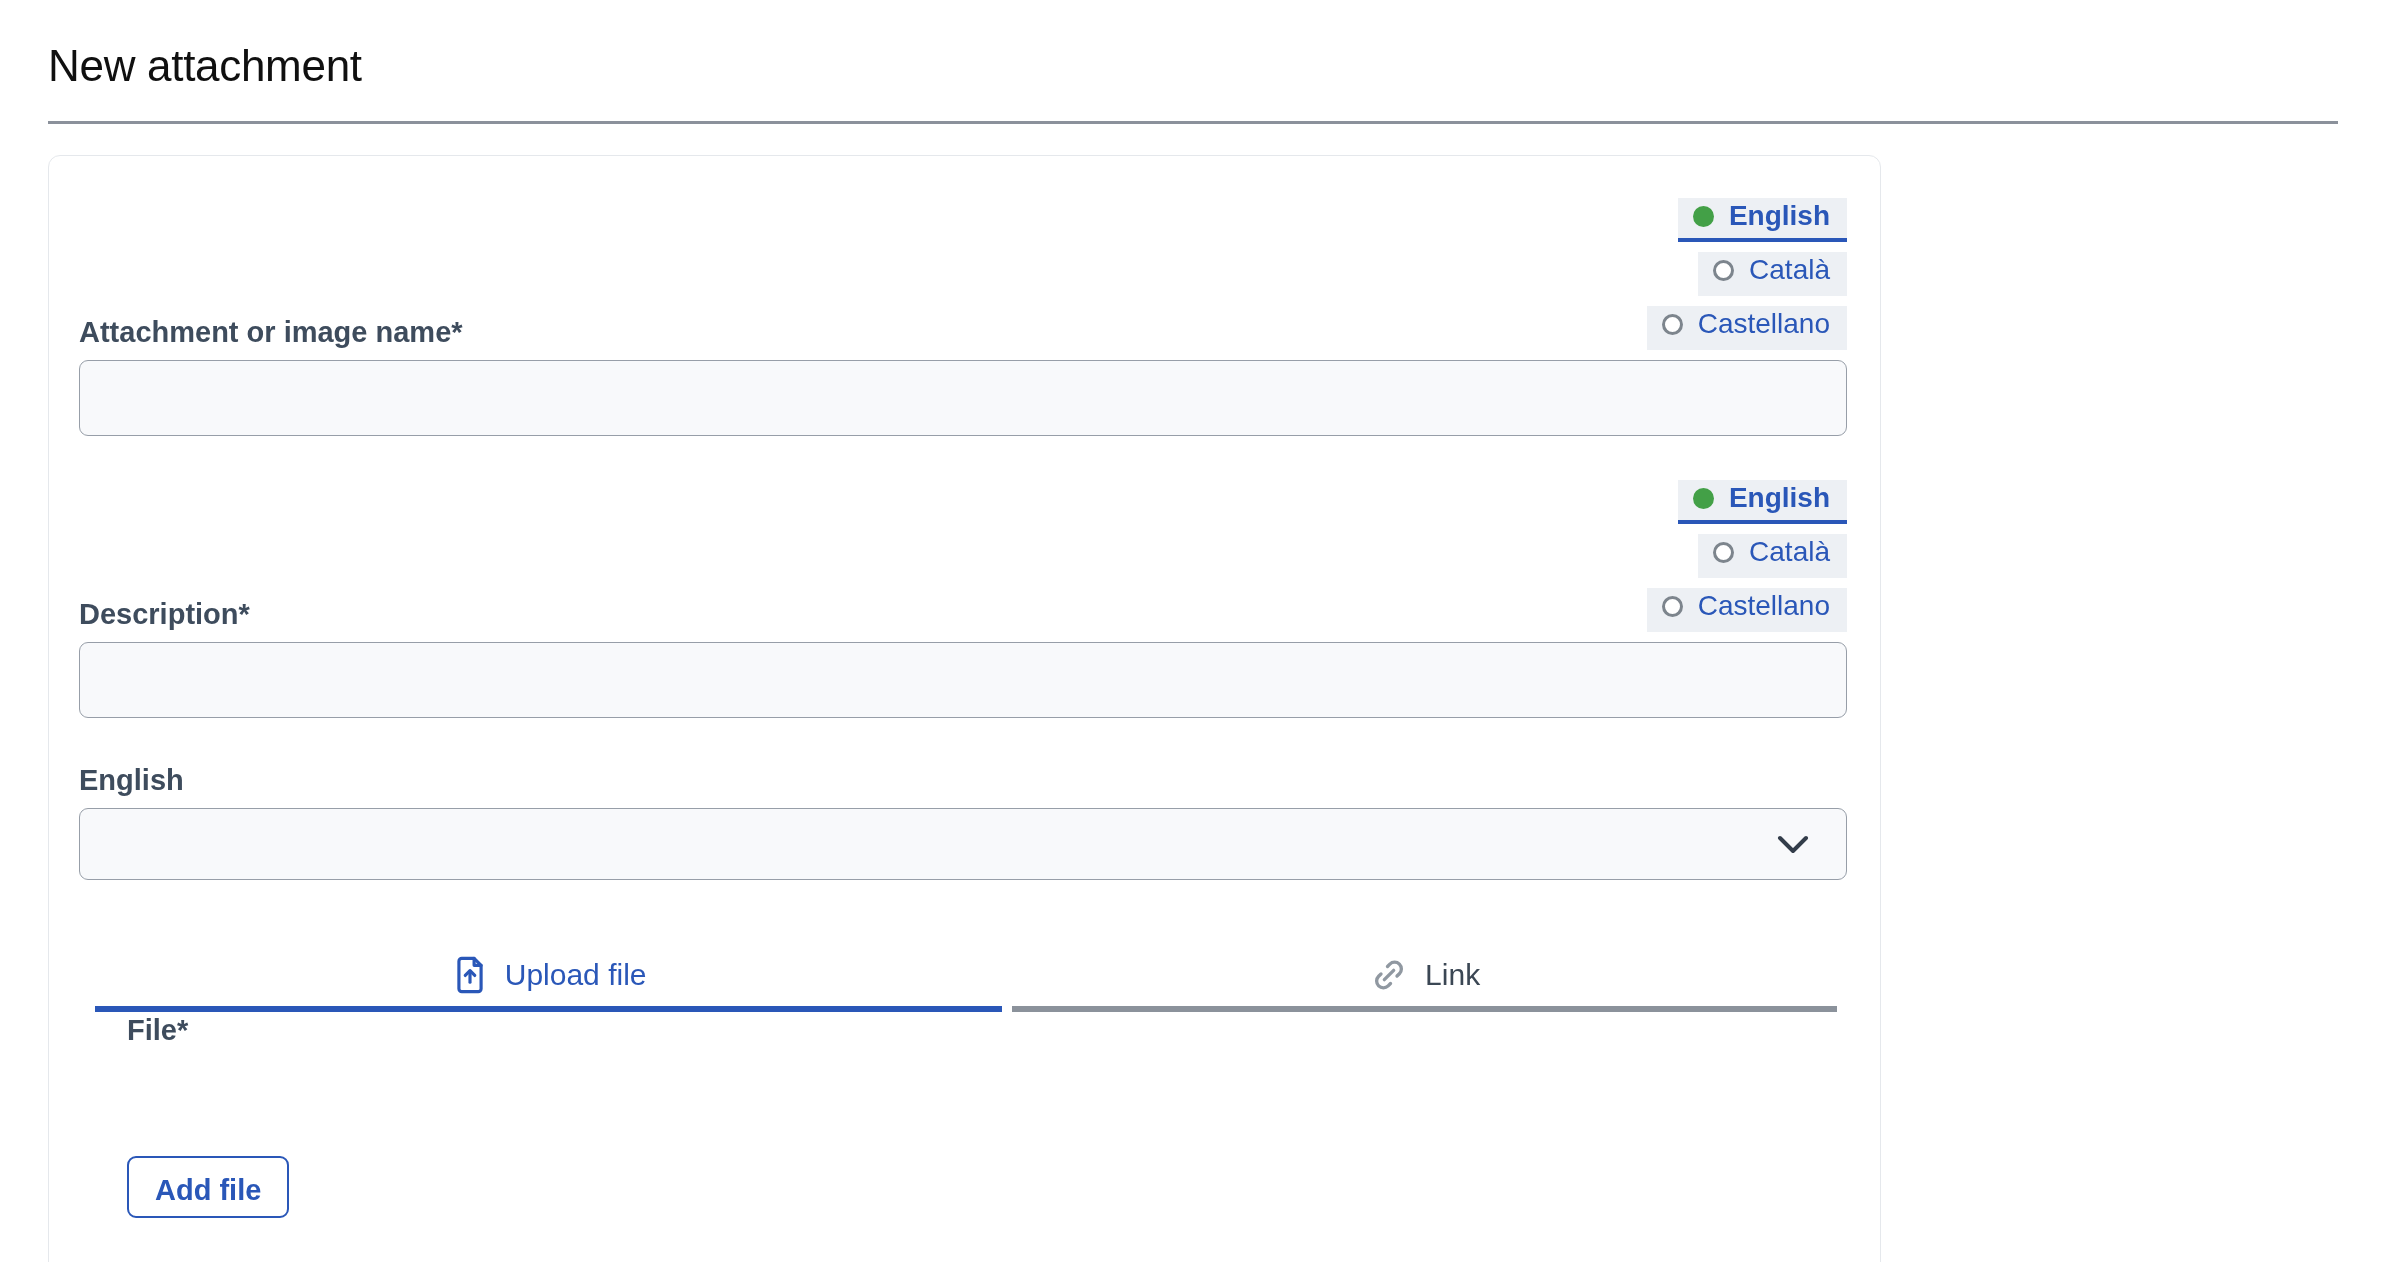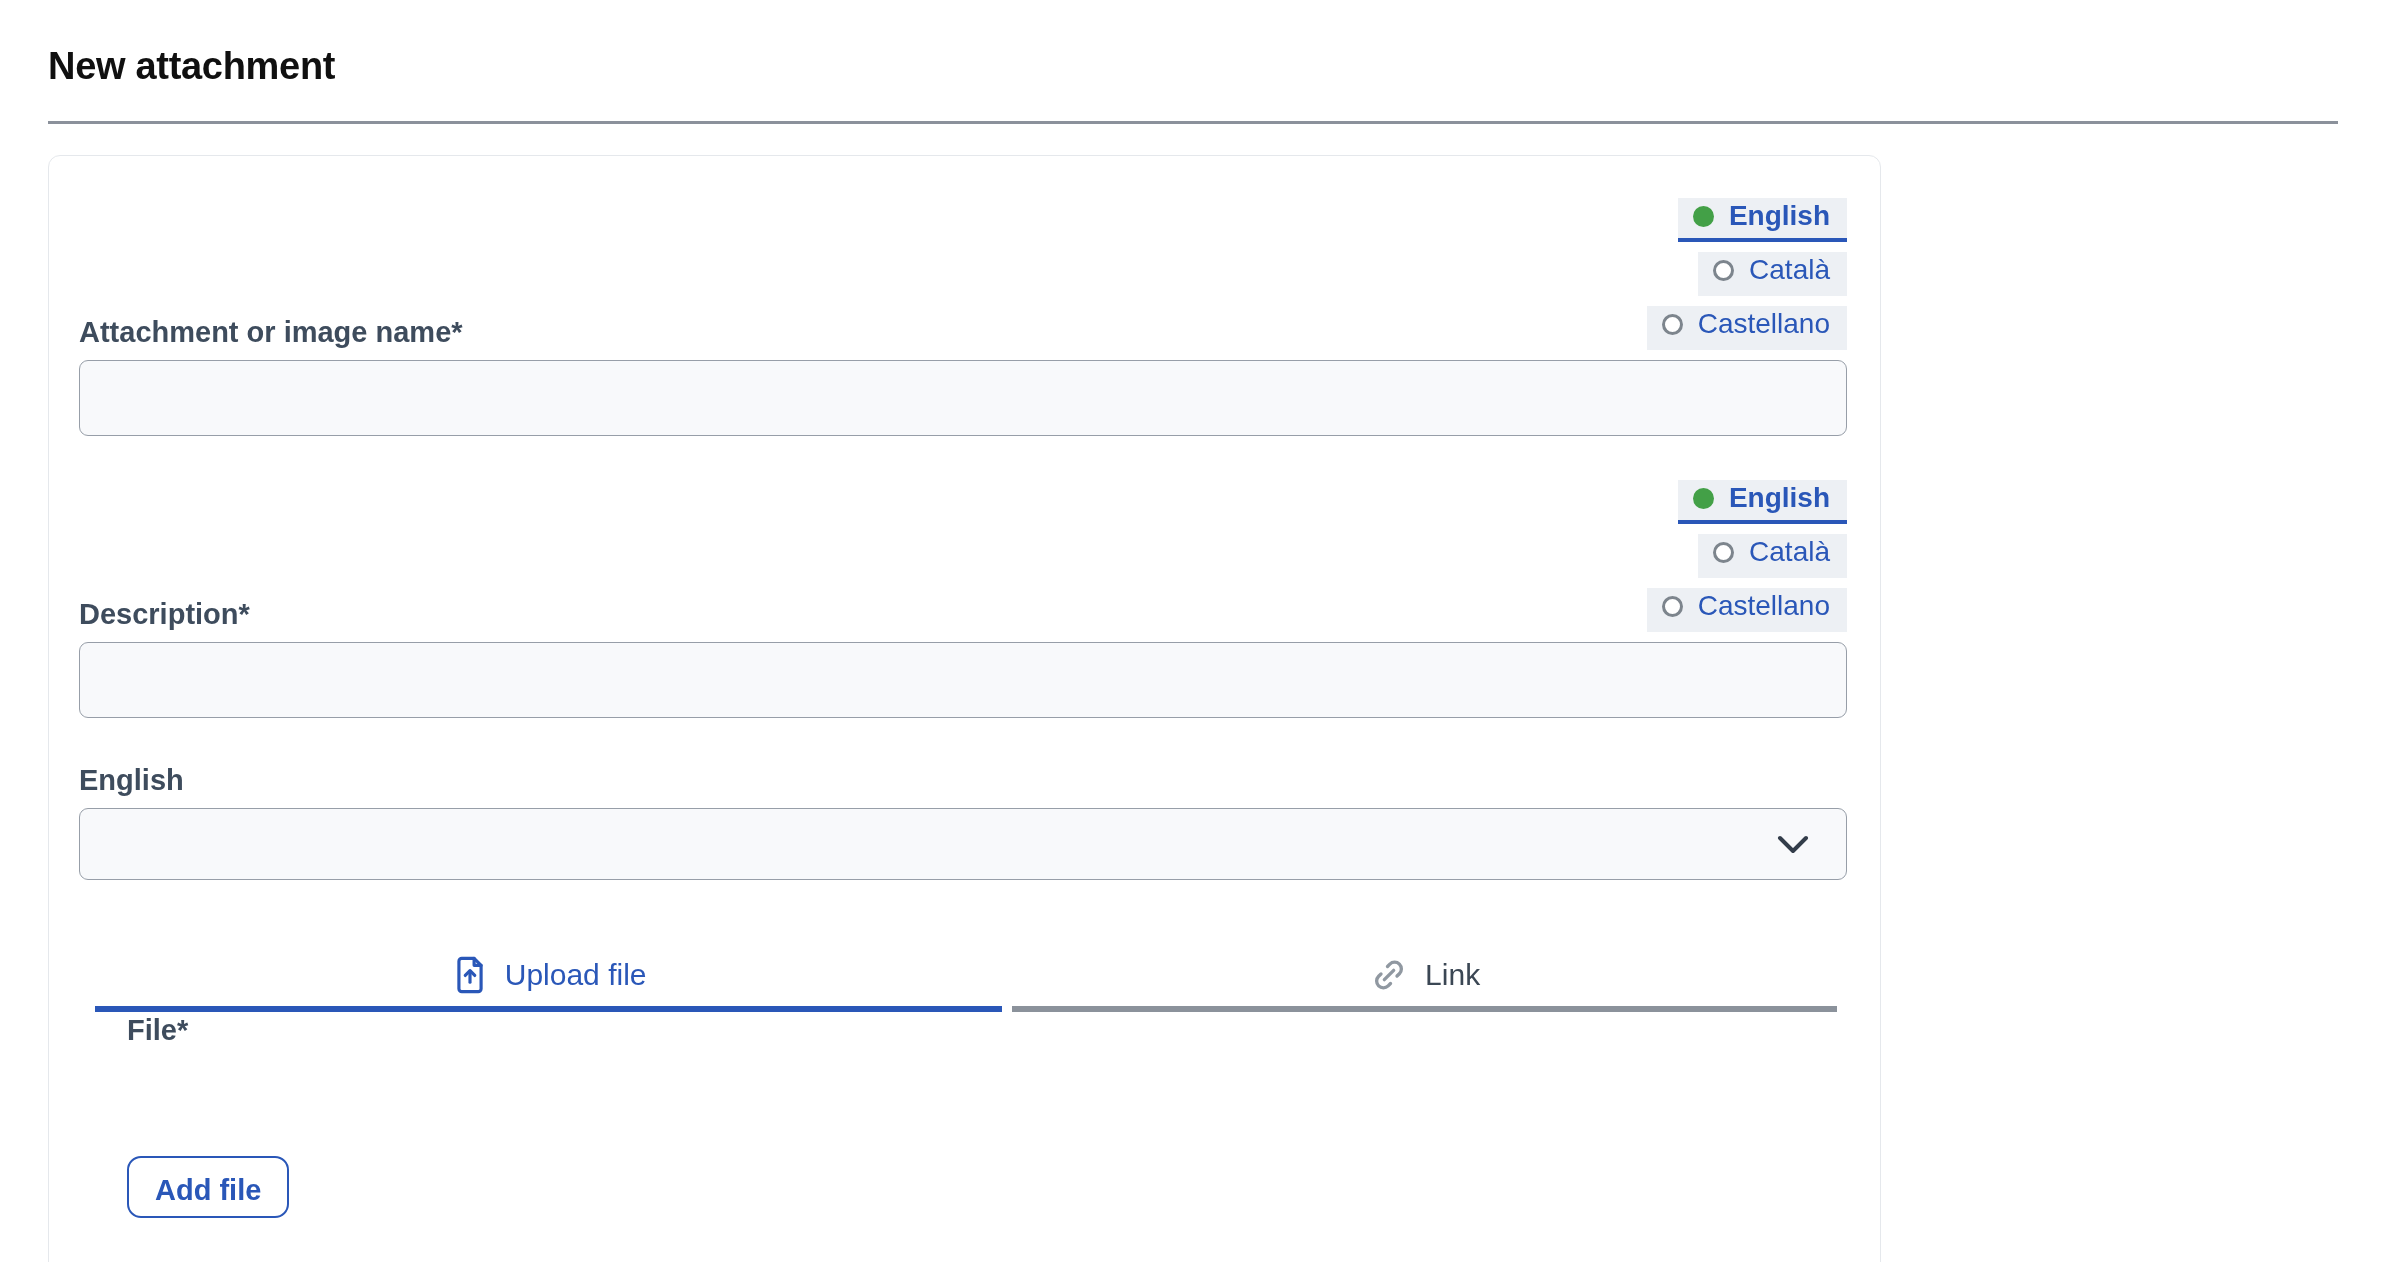--- a/index.html
+++ b/index.html
@@ -7,21 +7,21 @@
   body {
     width: 2386px; height: 1262px; overflow: hidden;
     background: #ffffff;
     font-family: "Liberation Sans", sans-serif;
     color: #3e4c5d;
   }
   .page { padding: 0 48px; }
 
   .page-title {
     margin: 42px 0 0 0;
-    font-size: 38px; line-height: 48px; font-weight: 700;
+    font-size: 44px; line-height: 48px; font-weight: 400;
     color: #101010; letter-spacing: -0.3px;
   }
   .title-divider {
     border: none; height: 0;
     border-top: 3px solid #8b919b;
     margin: 31px 0 0 0;
   }
 
   .card {
     margin-top: 31px;
@@ -105,21 +105,21 @@
     flex-grow: 1.1;
   }
 
   .tab-panel { padding-left: 48px; }
   .file-label { }
 
   .add-file-btn {
     margin-top: 108px;
     min-width: 162px; height: 62px; padding: 16px 26px;
     background: #ffffff;
-    border: 2.5px solid #2a57b8; border-radius: 14px;
+    border: 2.5px solid #2a57b8; border-radius: 9px;
     color: #2a57b8; font-size: 29px; font-weight: 700;
     font-family: inherit; cursor: pointer;
   }
 </style>
 </head>
 <body>
 
 <div class="page">
   <h1 class="page-title">New attachment</h1>
   <hr class="title-divider">

